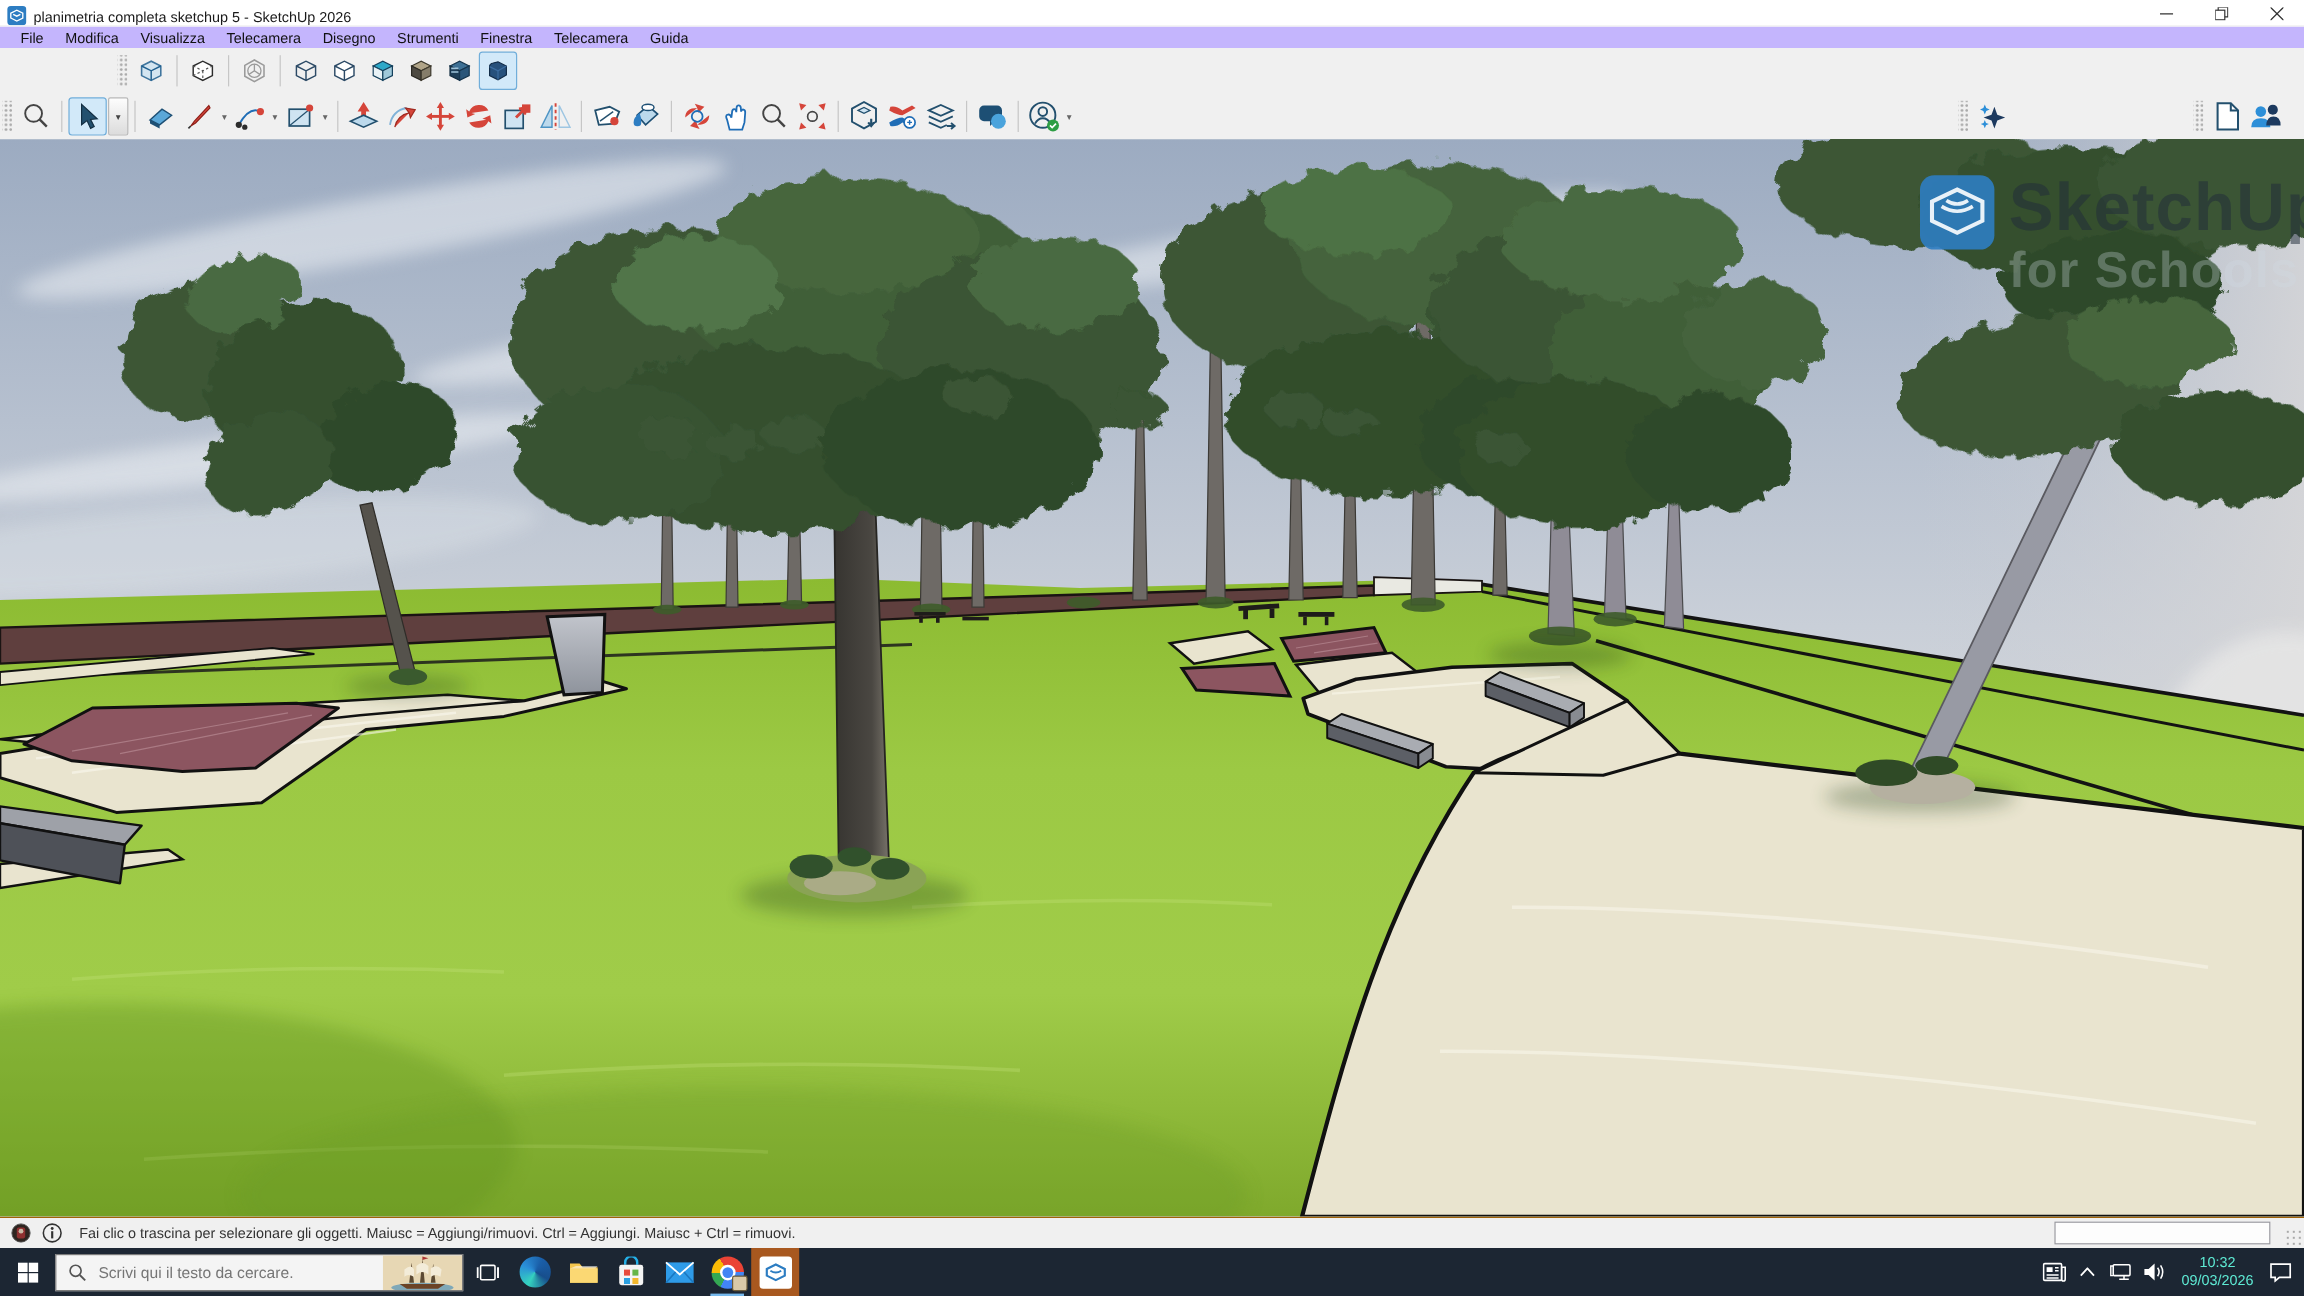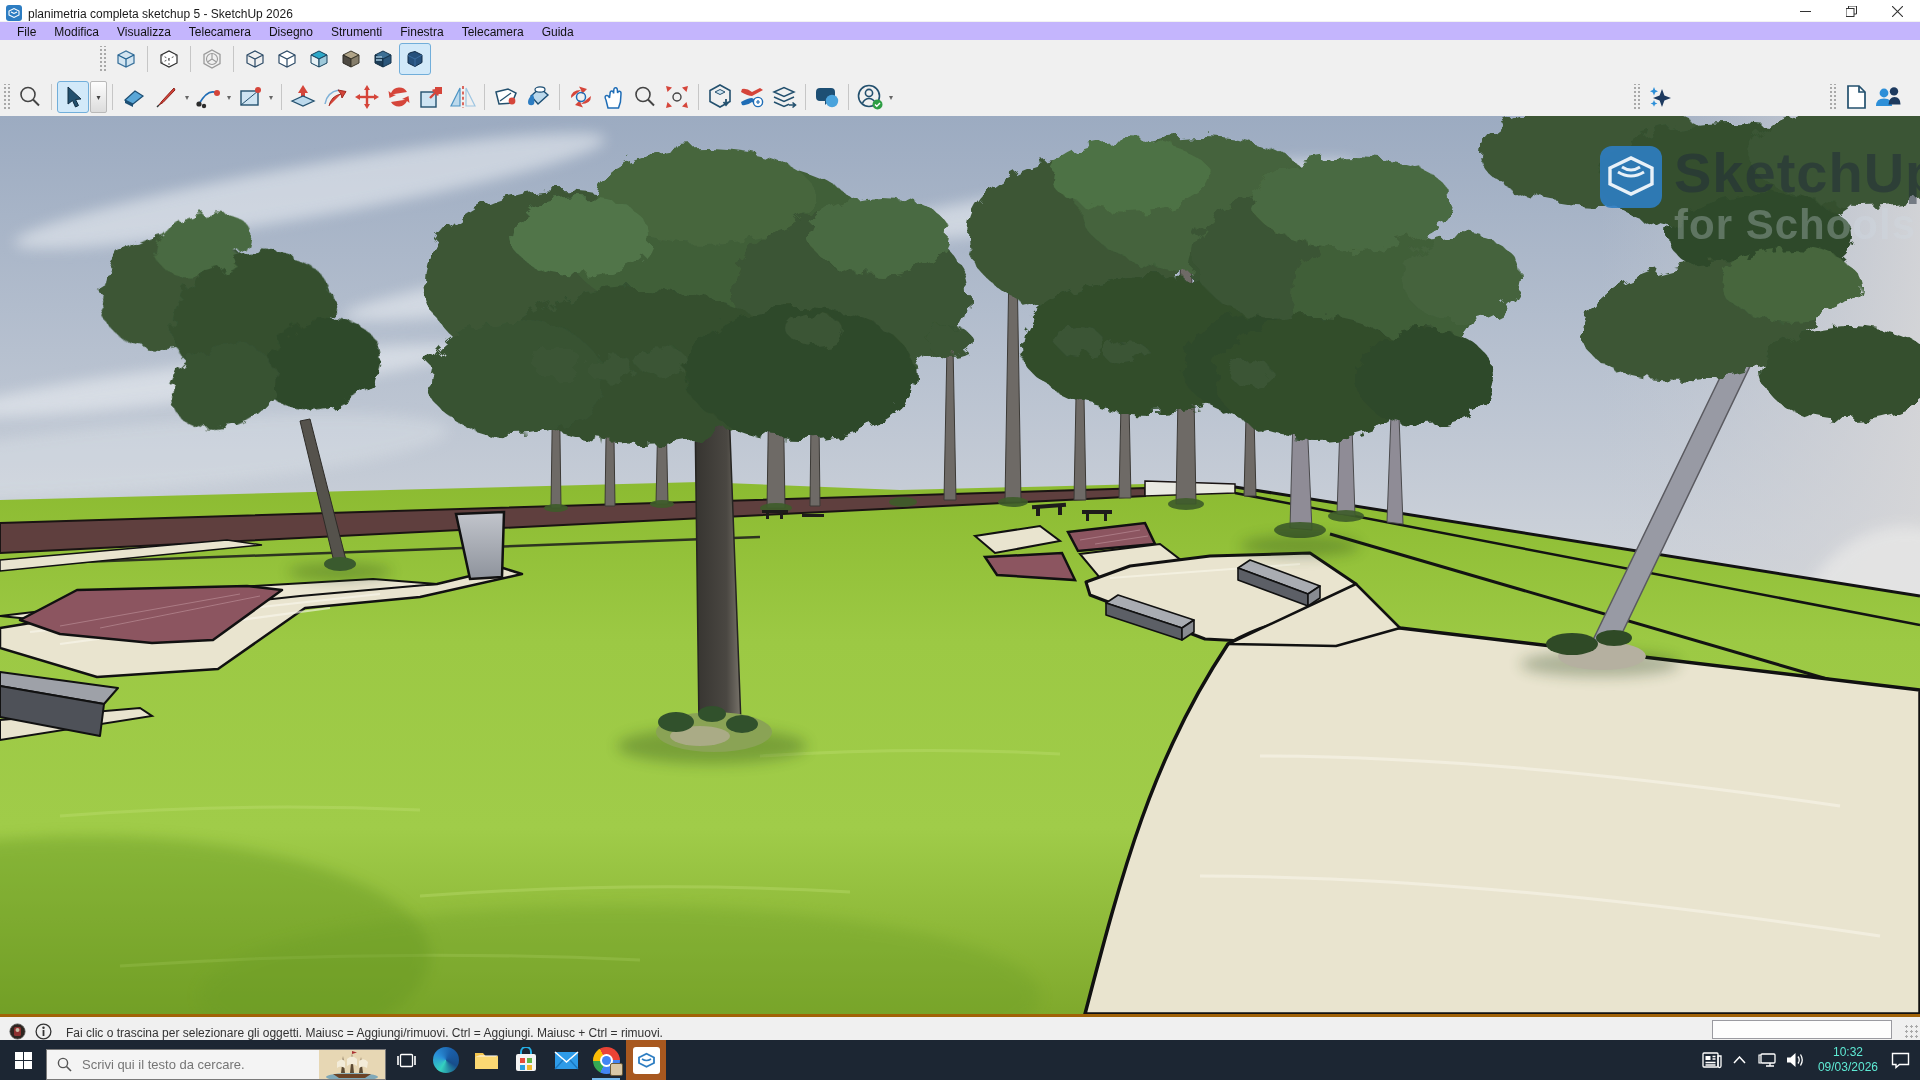--- a/index.html
+++ b/index.html
@@ -33,28 +33,28 @@
 
   
   .viewport{position:relative;overflow:hidden;background:#b9c2cf;}
   .viewport svg.scene{position:absolute;left:0;top:0;}
   .watermark{position:absolute;left:1598px;top:28px;display:flex;align-items:flex-start;pointer-events:none;}
   .wm-text{margin-left:10px;line-height:1.05;}
   .wm1{font-size:56px;font-weight:bold;color:rgba(32,44,58,0.52);letter-spacing:1px;}
   .wm2{font-size:42px;font-weight:bold;color:rgba(210,220,230,0.30);letter-spacing:1px;}
 
   
-  .statusbar{background:#f0f0f0;border-top:3px solid #a16207;display:flex;align-items:flex-end;position:relative;box-sizing:border-box;}
+  .statusbar{background:#f0f0f0;border-top:1px solid #a16207;display:flex;align-items:center;position:relative;box-sizing:border-box;}
   .sb-ico{width:17px;height:17px;border-radius:50%;margin-left:9px;display:flex;align-items:center;justify-content:center;}
   .sb-text{font-size:12px;color:#333;margin-left:14px;}
   .measure{position:absolute;right:28px;top:3px;width:170px;height:17px;border:1px solid #9a9aa0;background:#fdfdfd;font-size:11px;padding:0 4px;}
   .grip2{position:absolute;right:2px;bottom:2px;width:14px;height:14px;background-image:radial-gradient(#a9a9a9 1px,transparent 1.2px);background-size:5px 5px;}
 
   
-  .taskbar{background:#1c2633;display:flex;align-items:flex-end;position:relative;}
+  .taskbar{background:#1c2633;display:flex;align-items:center;position:relative;}
   .tk-start{width:46px;height:40px;display:flex;align-items:center;justify-content:center;}
   .tk-search{width:340px;height:31px;background:#f4f4f4;border:1px solid #7a7a7a;display:flex;align-items:center;overflow:hidden;box-sizing:border-box;}
   .tk-search .mag{margin:0 8px 0 10px;}
   .tk-search input{border:none;outline:none;background:transparent;font-size:13px;color:#444;flex:1;font-family:"Liberation Sans",sans-serif;}
   .shipart{width:66px;height:29px;flex:none;}
   .tkbtn{width:40px;height:40px;display:flex;align-items:center;justify-content:center;position:relative;}
   .runline{position:absolute;bottom:0;left:6px;right:6px;height:2px;background:#76b9ed;}
   .tk-sk{background:#a8581f;}
   .tray{position:absolute;right:0;top:0;height:40px;display:flex;align-items:center;}
   .trico{width:28px;height:40px;display:flex;align-items:center;justify-content:center;color:#fff;}

